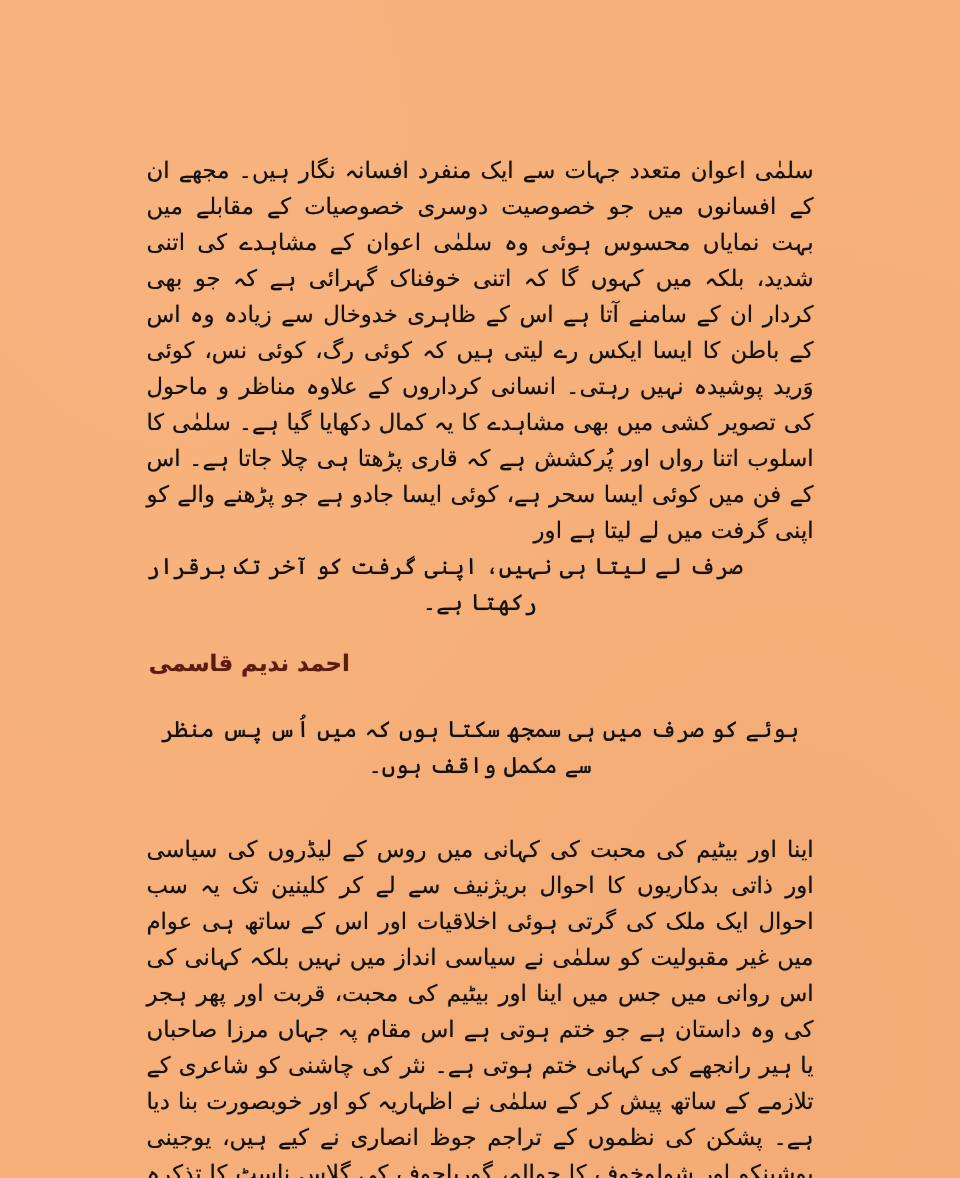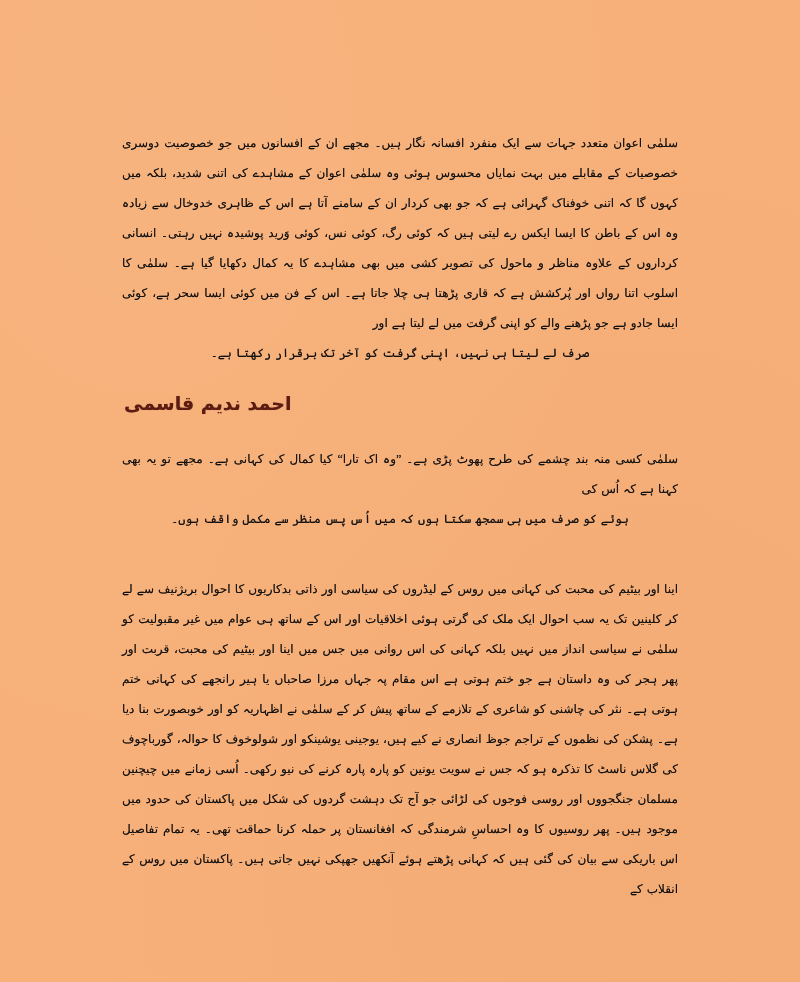--- a/index.html
+++ b/index.html
@@ -33,22 +33,22 @@
     width: 556px;
   }
 
   
   .para {
     direction: rtl;
     text-align: justify;
     text-align-last: center;
     unicode-bidi: plaintext;
     color: #131110;
-    font-family: Liberation Serif, serif;
-    font-size: 12px;
+    font-family: Liberation Sans, sans-serif;
+    font-size: 19px;
     line-height: 30px;
     letter-spacing: 0px;
     word-spacing: 1px;
     margin: 0;
     text-shadow: 0 0 0.6px rgba(19,17,16,0.55);
   }
   .para.first-block {
     text-align-last: auto;
   }
 
@@ -84,29 +84,28 @@
   .gap-sig-bot2  { height: 28px; }
 
 </style>
 </head>
 <body>
 
 <div class="page">
   <div class="content">
 
     <p class="para first-block">سلمٰی اعوان متعدد جہات سے ایک منفرد افسانہ نگار ہیں۔ مجھے ان کے افسانوں میں جو خصوصیت دوسری خصوصیات کے مقابلے میں بہت نمایاں محسوس ہوئی وہ سلمٰی اعوان کے مشاہدے کی اتنی شدید، بلکہ میں کہوں گا کہ اتنی خوفناک گہرائی ہے کہ جو بھی کردار ان کے سامنے آتا ہے اس کے ظاہری خدوخال سے زیادہ وہ اس کے باطن کا ایسا ایکس رے لیتی ہیں کہ کوئی رگ، کوئی نس، کوئی وَرید پوشیدہ نہیں رہتی۔ انسانی کرداروں کے علاوہ مناظر و ماحول کی تصویر کشی میں بھی مشاہدے کا یہ کمال دکھایا گیا ہے۔ سلمٰی کا اسلوب اتنا رواں اور پُرکشش ہے کہ قاری پڑھتا ہی چلا جاتا ہے۔ اس کے فن میں کوئی ایسا سحر ہے، کوئی ایسا جادو ہے جو پڑھنے والے کو اپنی گرفت میں لے لیتا ہے اور</p>
-    <p class="para" style="text-align:right;">صرف لے لیتا ہی نہیں، اپنی گرفت کو آخر تک برقرار رکھتا ہے۔</p>
+    <p class="para" style="text-align:left;">صرف لے لیتا ہی نہیں، اپنی گرفت کو آخر تک برقرار رکھتا ہے۔</p>
 
     <div class="gap-sig-top"></div>
     <div class="sig-wrap">
       <span class="signature">احمد ندیم قاسمی</span>
     </div>
     <div class="gap-sig-bot"></div>
 
-    <p class="para first-block">سلمٰی کسی منہ بند چشمے کی طرح پھوٹ پڑی ہے۔ ”وہ اک تارا“ کیا کمال کی کہانی ہے۔ مجھے تو یہ بھی کہنا ہے کہ اُس کی</p>
     <p class="para" style="text-align:center;">ہوئے کو صرف میں ہی سمجھ سکتا ہوں کہ میں اُس پس منظر سے مکمل واقف ہوں۔</p>
 
     <div class="gap-sig-top2"></div>
     <div class="gap-sig-bot2"></div>
 
     <p class="para first-block">اینا اور بیٹیم کی محبت کی کہانی میں روس کے لیڈروں کی سیاسی اور ذاتی بدکاریوں کا احوال بریژنیف سے لے کر کلینین تک یہ سب احوال ایک ملک کی گرتی ہوئی اخلاقیات اور اس کے ساتھ ہی عوام میں غیر مقبولیت کو سلمٰی نے سیاسی انداز میں نہیں بلکہ کہانی کی اس روانی میں جس میں اینا اور بیٹیم کی محبت، قربت اور پھر ہجر کی وہ داستان ہے جو ختم ہوتی ہے اس مقام پہ جہاں مرزا صاحباں یا ہیر رانجھے کی کہانی ختم ہوتی ہے۔ نثر کی چاشنی کو شاعری کے تلازمے کے ساتھ پیش کر کے سلمٰی نے اظہاریہ کو اور خوبصورت بنا دیا ہے۔ پشکن کی نظموں کے تراجم جوظ انصاری نے کیے ہیں، یوجینی یوشینکو اور شولوخوف کا حوالہ، گورباچوف کی گلاس ناسٹ کا تذکرہ ہو کہ جس نے سویت یونین کو پارہ پارہ کرنے کی نیو رکھی۔ اُسی زمانے میں چیچنین مسلمان جنگجووں اور روسی فوجوں کی لڑائی جو آج تک دہشت گردوں کی شکل میں پاکستان کی حدود میں موجود ہیں۔ پھر روسیوں کا وہ احساسِ شرمندگی کہ افغانستان پر حملہ کرنا حماقت تھی۔ یہ تمام تفاصیل اس باریکی سے بیان کی گئی ہیں کہ کہانی پڑھتے ہوئے آنکھیں جھپکی نہیں جاتی ہیں۔ پاکستان میں روس کے انقلاب کے</p>
 
   </div>
 </div>
 

